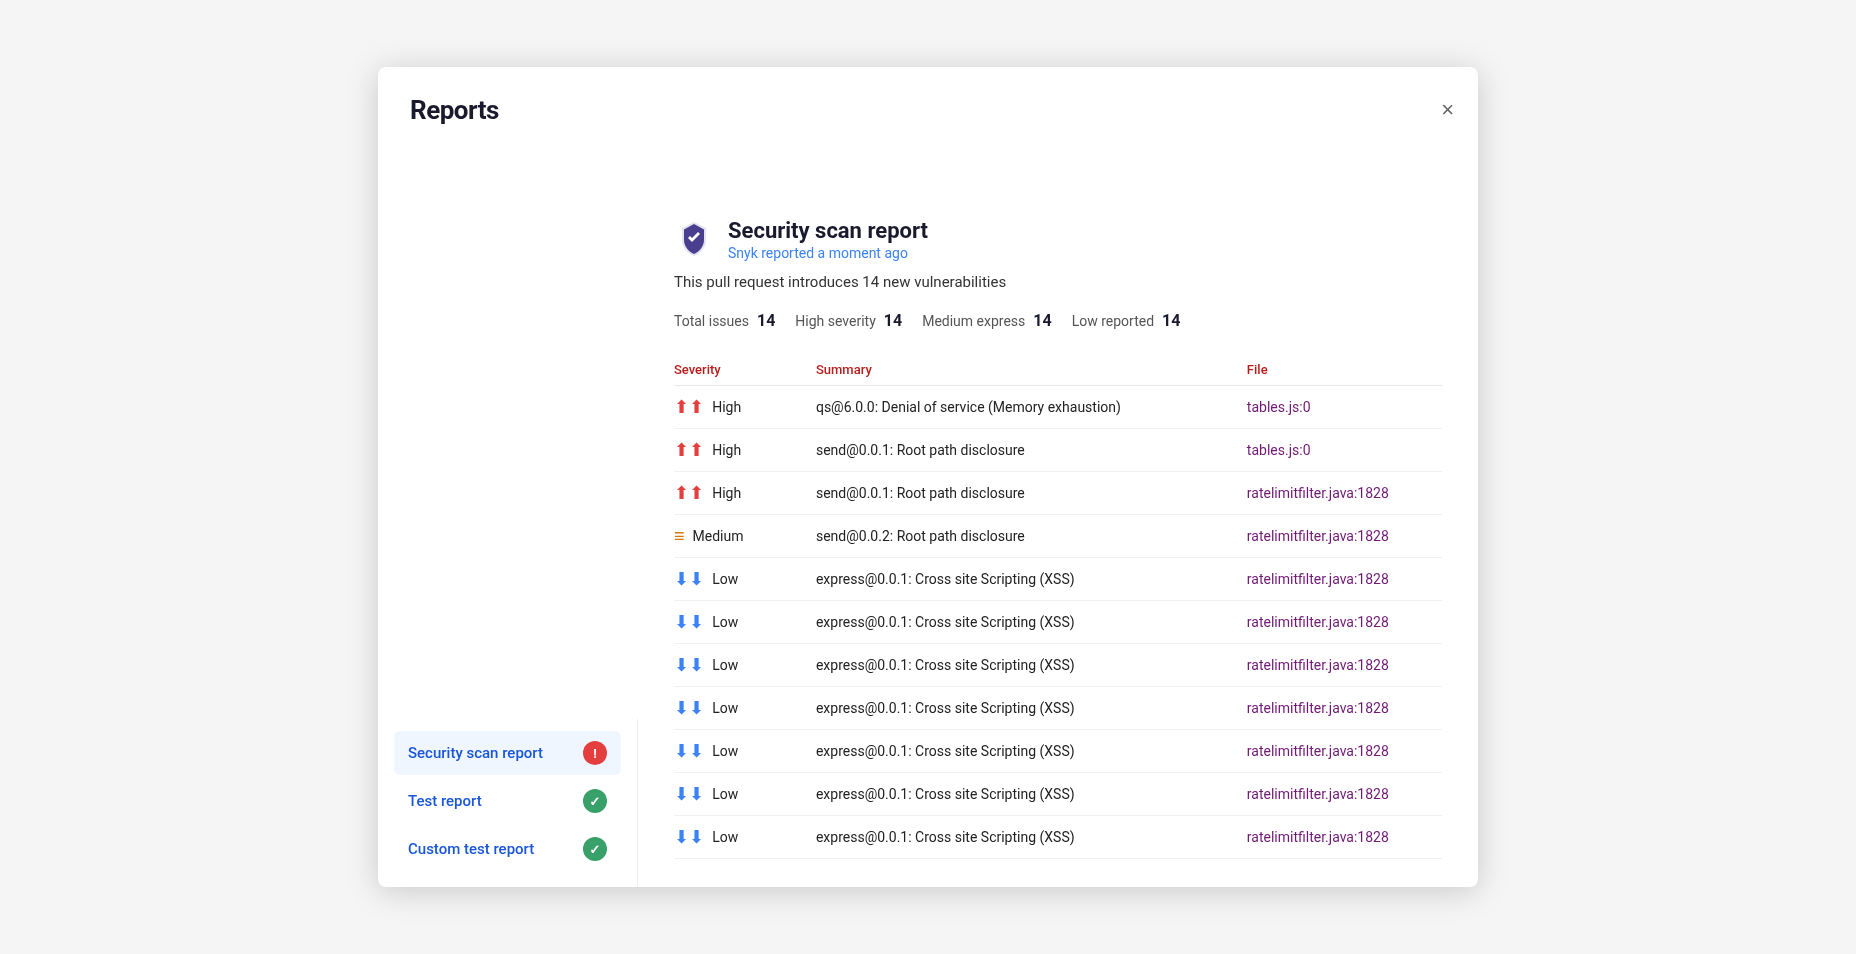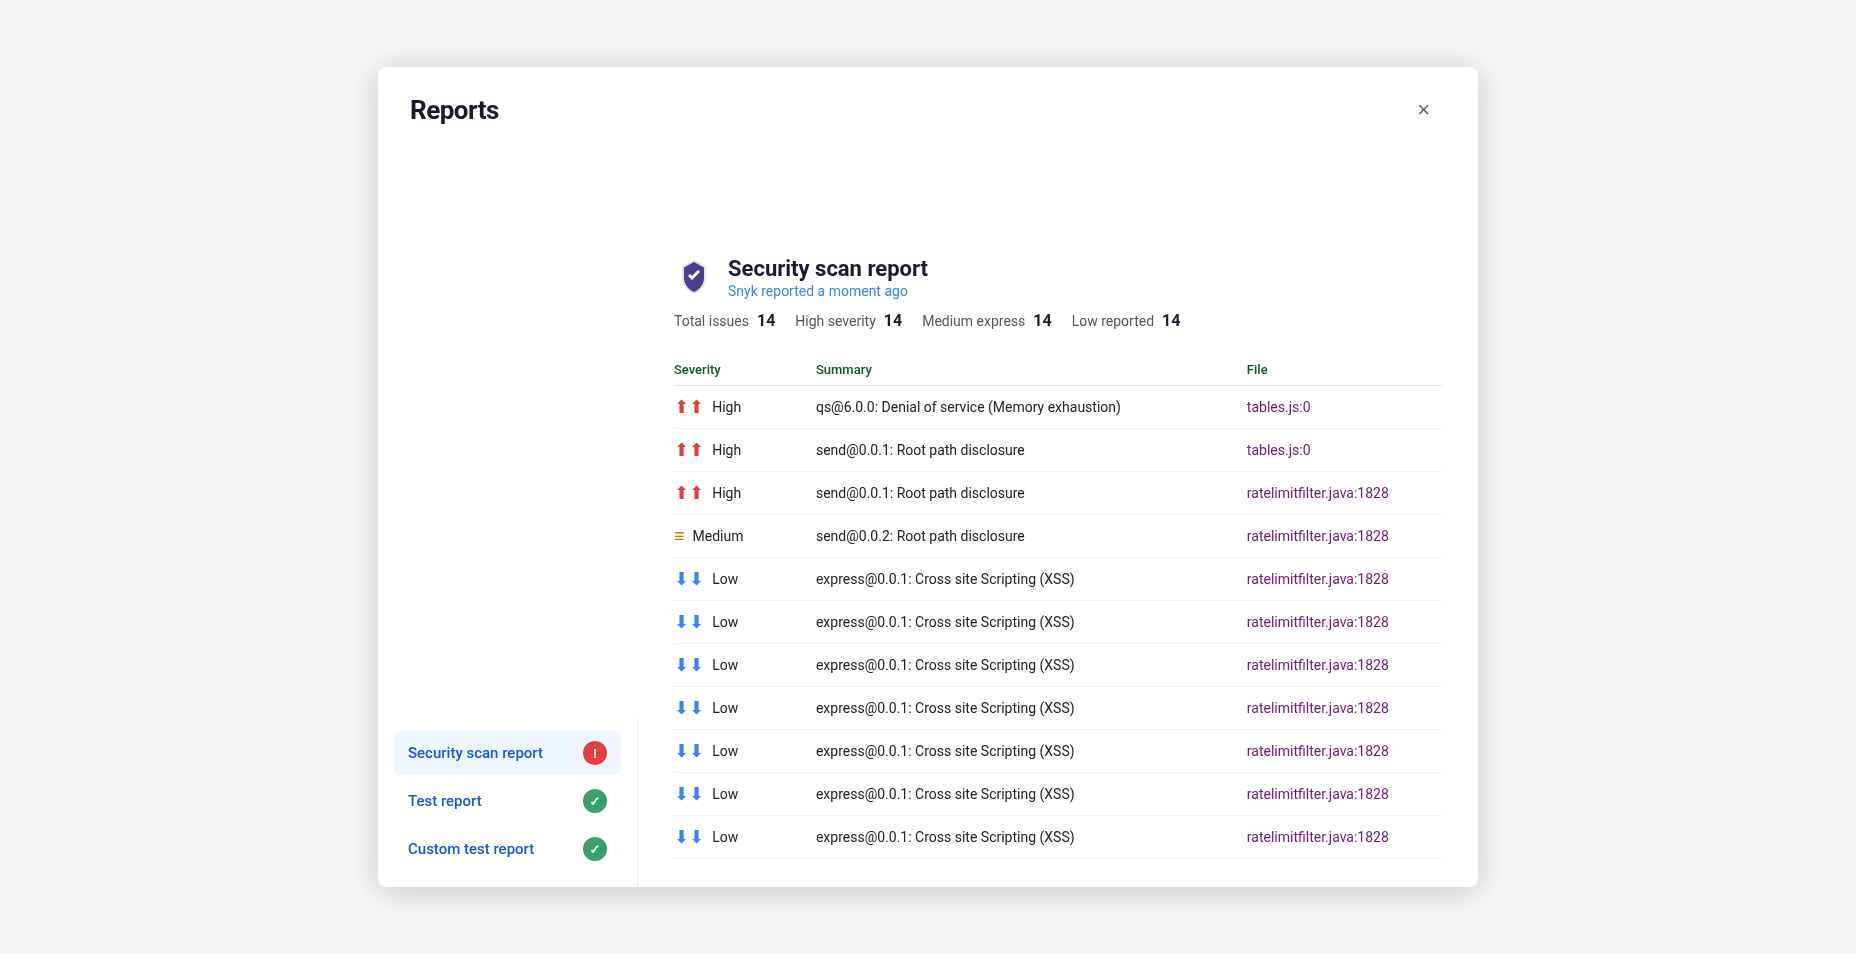--- a/index.html
+++ b/index.html
@@ -19,21 +19,21 @@
       max-width: 98vw;
       min-height: 820px;
       position: relative;
       display: flex;
       flex-direction: column;
     }
     .modal-header {
       display: flex;
       align-items: center;
       justify-content: space-between;
-      padding: 28px 40px 20px 32px;
+      padding: 28px 16px 20px 32px;
       border-bottom: none;
     }
     .modal-title {
       font-size: 26px;
       font-weight: 700;
       color: #1a1a2e;
       letter-spacing: -0.5px;
     }
     .close-btn {
       background: none;
@@ -145,21 +145,21 @@
       font-weight: 700;
       color: #1a1a2e;
     }
     .table-wrap {
       width: 100%;
       border-collapse: collapse;
     }
     .table-wrap thead tr th {
       text-align: left;
       font-size: 13px;
-      color: #14532d;
+      color: #b91c1c;
       font-weight: 500;
       padding: 8px 12px 8px 0;
       border-bottom: 1px solid #e5e7eb;
     }
     .table-wrap tbody tr td {
       padding: 12px 12px 12px 0;
       font-size: 14px;
       color: #222;
       border-bottom: 1px solid #f0f0f0;
       vertical-align: middle;
@@ -216,20 +216,21 @@
             <path d="M20 4L8 10V22C8 29.2 13.2 35.8 20 38C26.8 35.8 32 29.2 32 22V10L20 4Z" fill="#4a4a8a" opacity="0.15"></path>
             <path d="M20 6L10 11.5V22C10 28.2 14.6 33.9 20 36C25.4 33.9 30 28.2 30 22V11.5L20 6Z" fill="#4a3f8f"></path>
             <path d="M16 18L14 20L18 24L26 16L24 14L18 20L16 18Z" fill="#fff"></path>
           </svg>
         </div>
         <div class="report-title-block">
           <div class="report-title">Security scan report</div>
           <div class="report-subtitle">Snyk reported a moment ago</div>
         </div>
       </div>
+      <div class="vuln-intro">This pull request introduces 14 new vulnerabilities</div>
       <div class="stats-row">
 
       <div class="stat-item">
             <span class="stat-label">Total issues</span>
             <span class="stat-value">14</span>
           </div>
           <div class="stat-item">
             <span class="stat-label">High severity</span>
             <span class="stat-value">14</span>
           </div>

